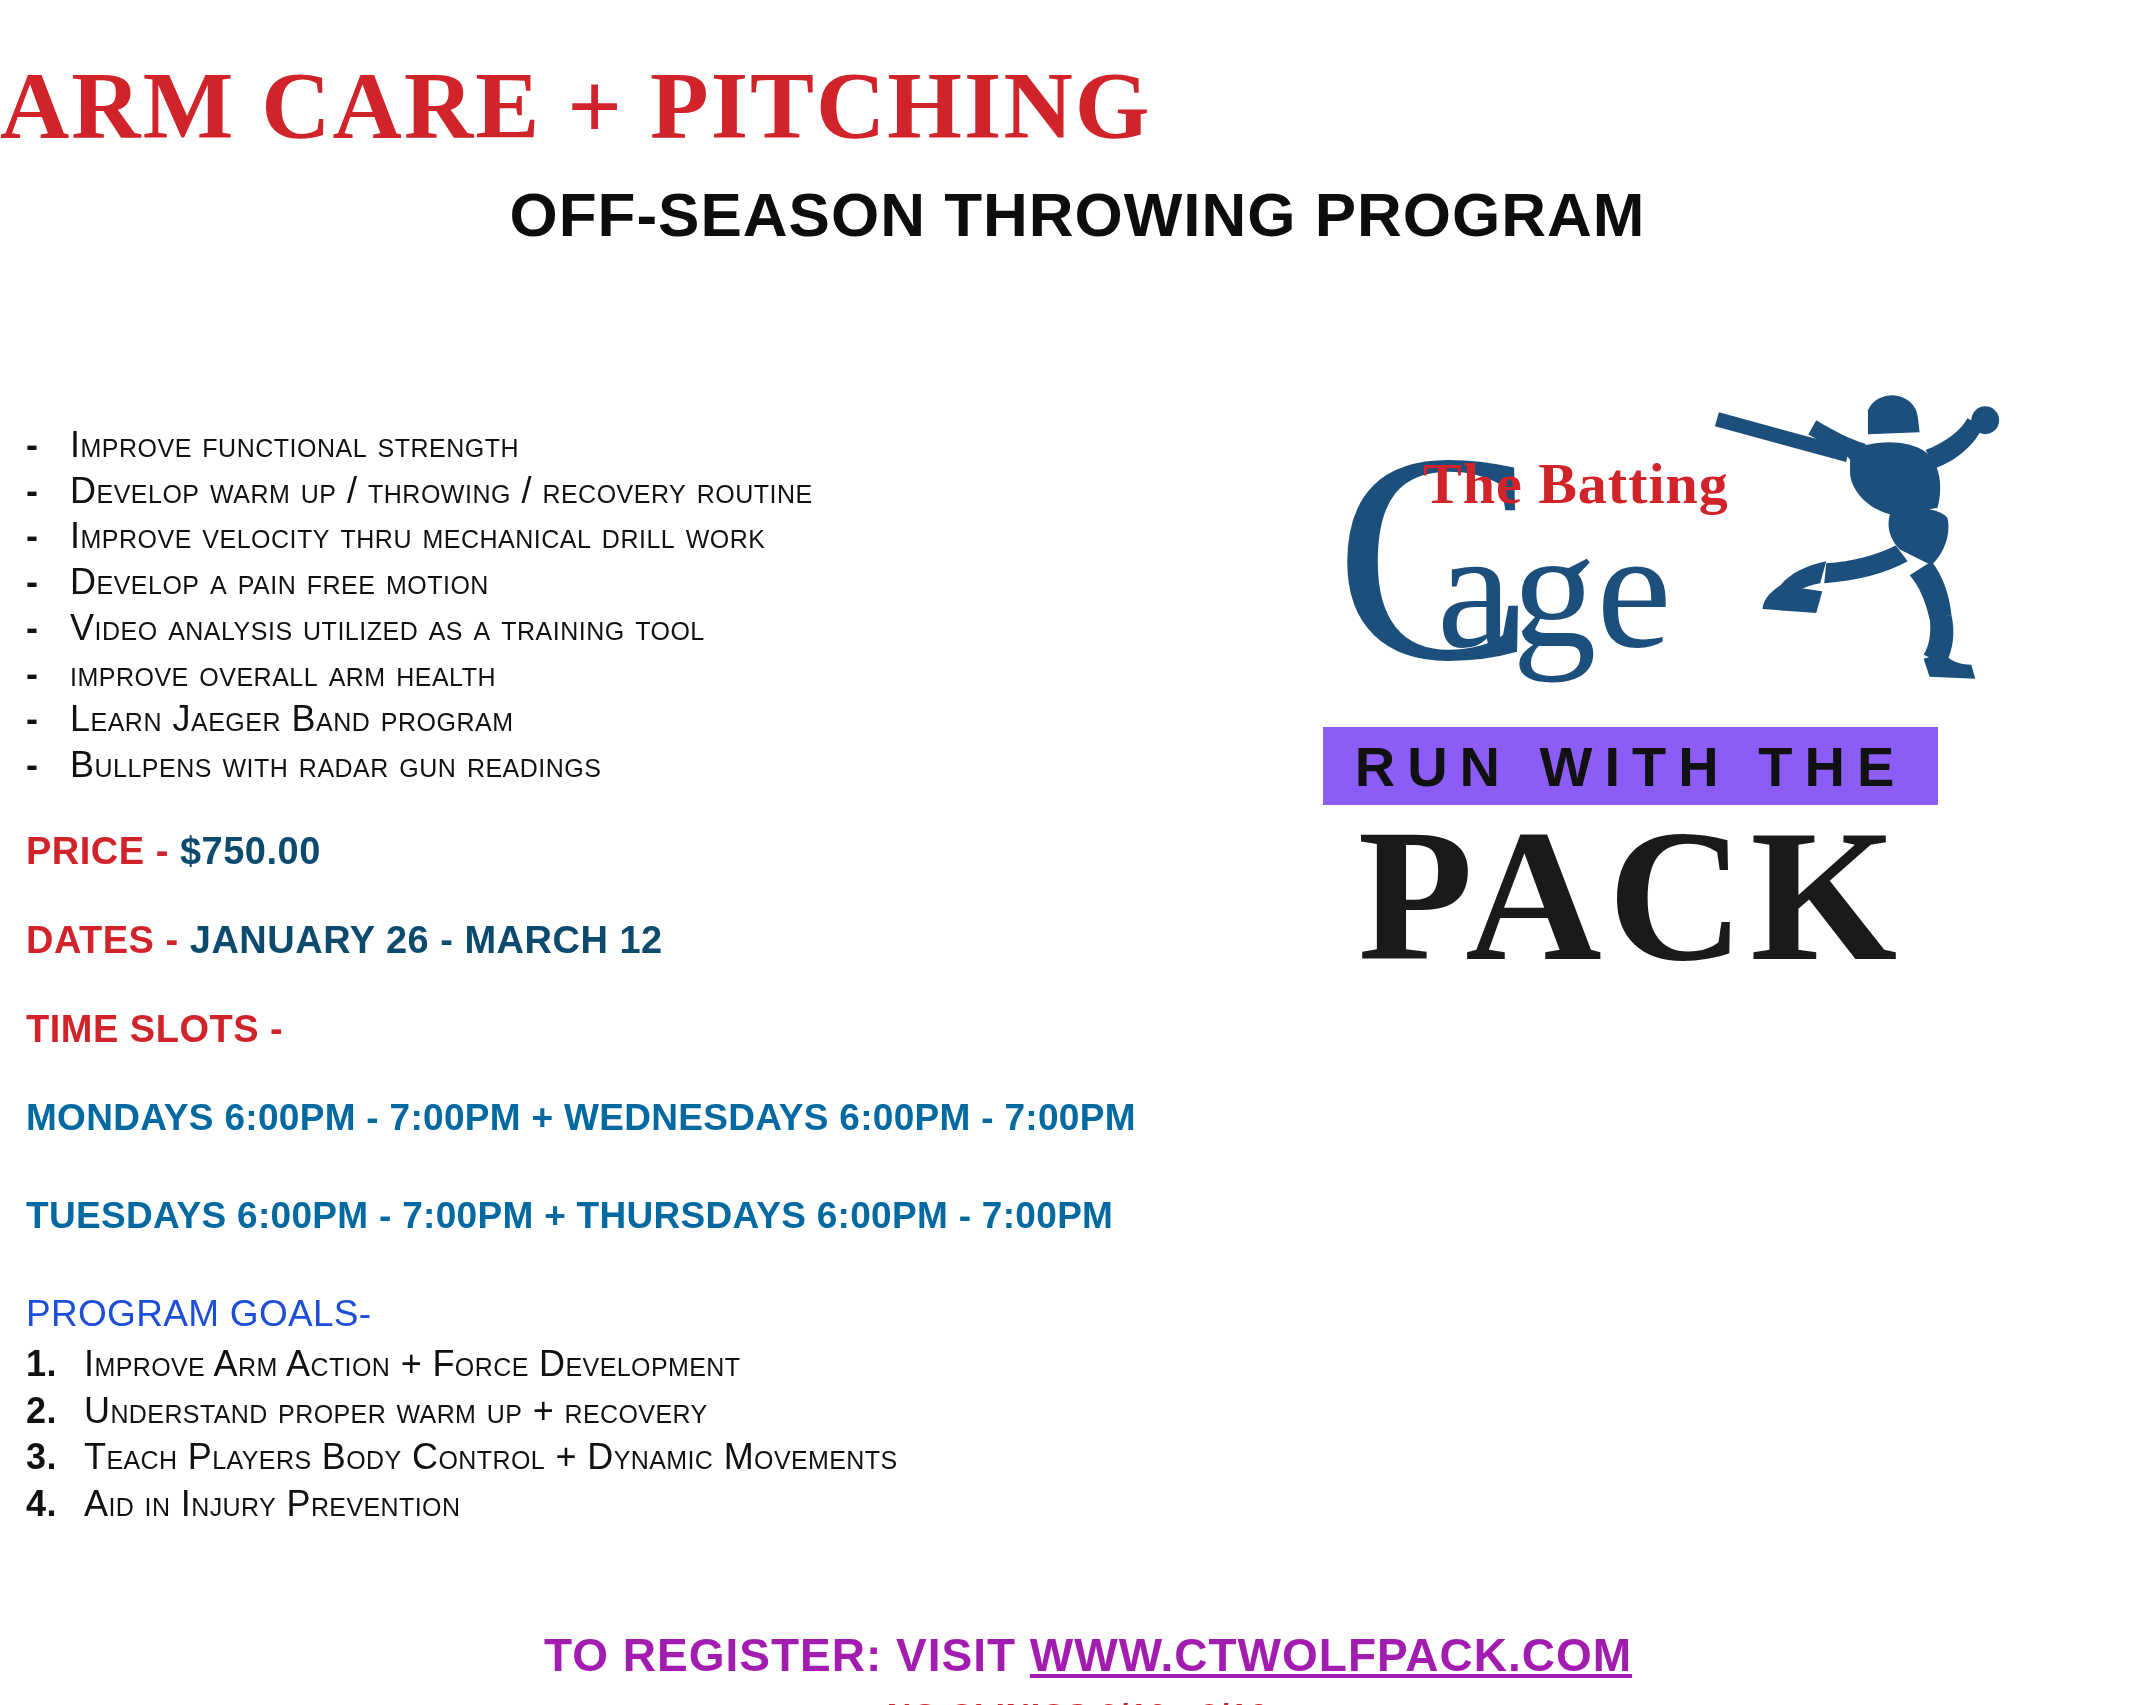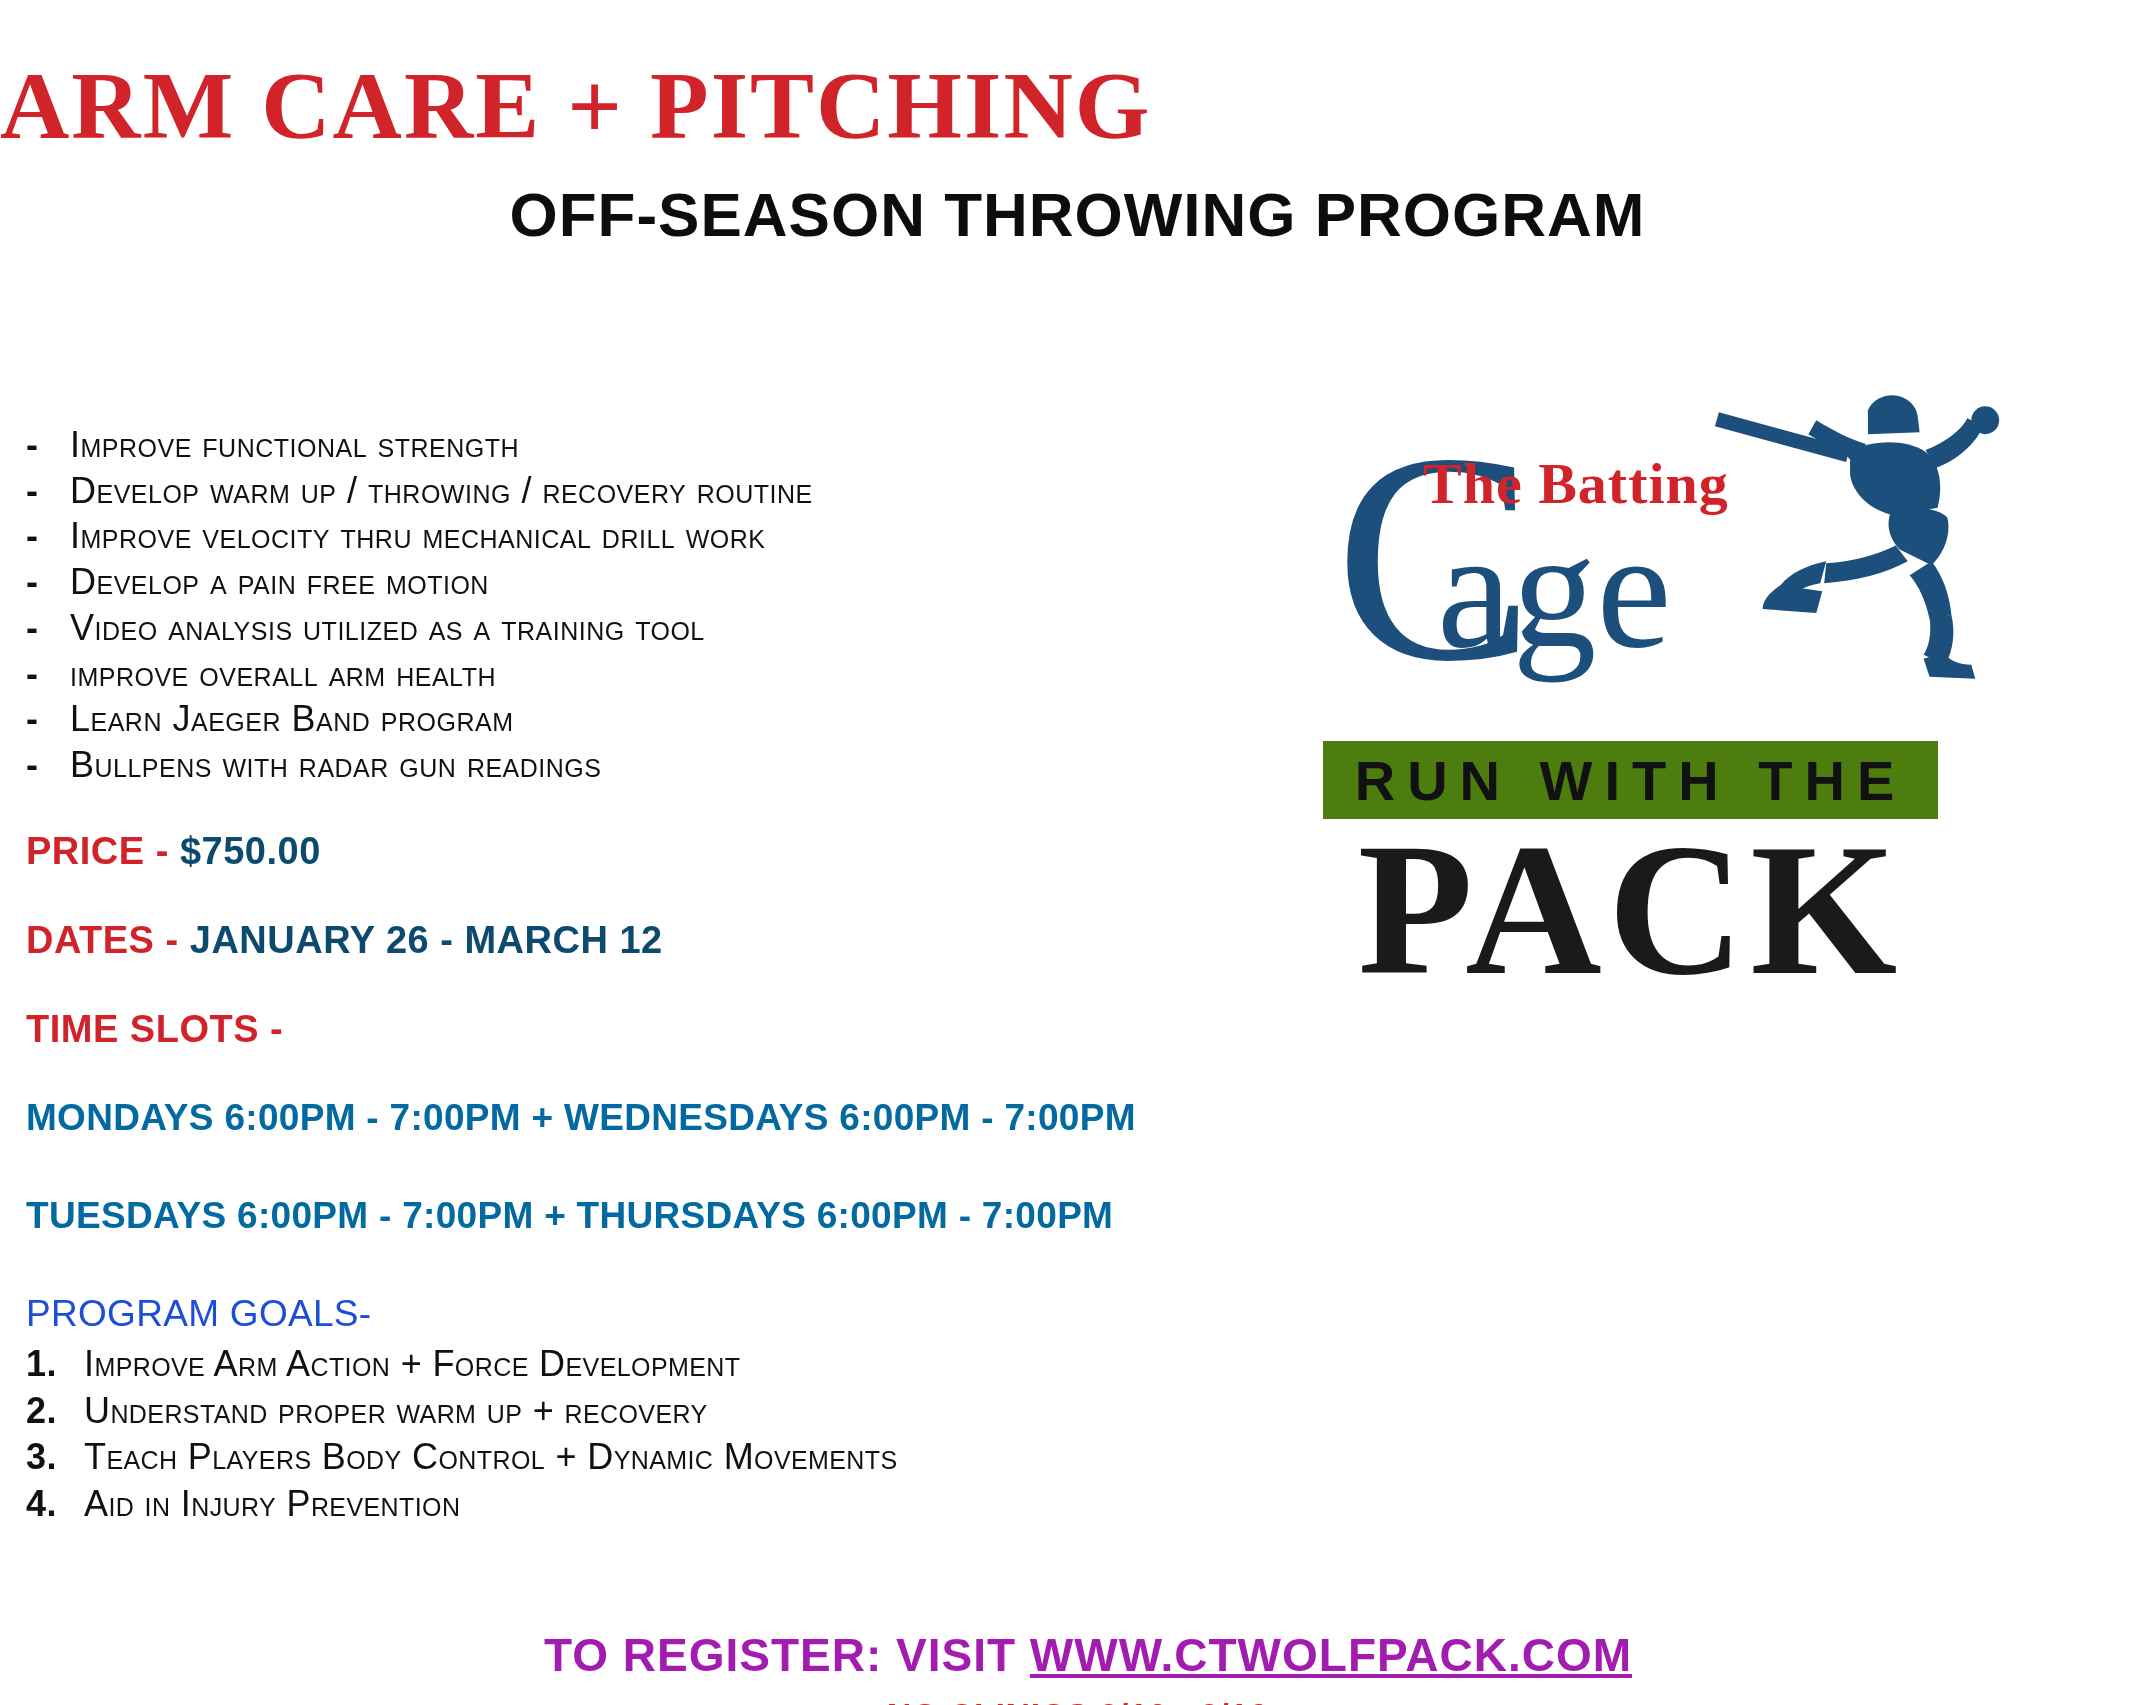--- a/index.html
+++ b/index.html
@@ -202,22 +202,22 @@
     color: #1c4f7c;
     font-weight: normal;
   }
   .player-svg {
     position: absolute;
     left: 378px;
     top: -12px;
   }
 
   .run-with-bar {
-    margin-top: 40px;
-    background: #4d7c0f;
+    margin-top: 26px;
+    background: #8b5cf6;
     width: 615px;
     height: 78px;
     display: flex;
     align-items: center;
     justify-content: center;
   }
   .run-with-bar span {
     color: #111111;
     font-size: 56px;
     font-weight: bold;

